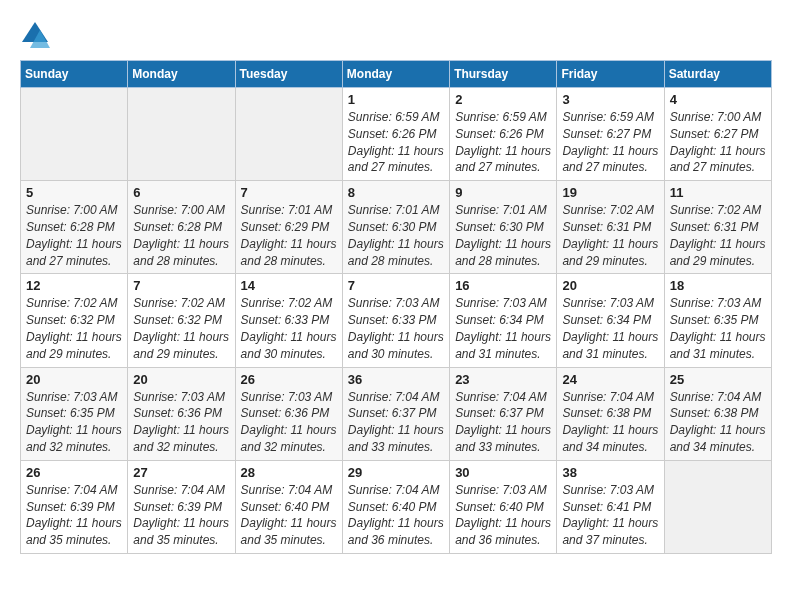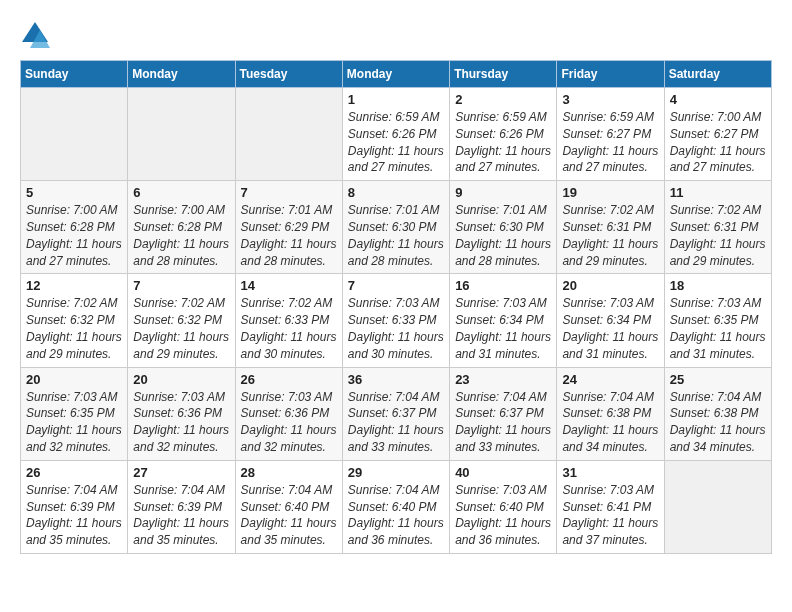--- a/index.html
+++ b/index.html
@@ -336,28 +336,28 @@
 and 35 minutes.</div>
         </td>
         <td>
           <span class="day-number">29</span>
           <div class="day-info" style="white-space: pre-line;">Sunrise: 7:04 AM
 Sunset: 6:40 PM
 Daylight: 11 hours
 and 36 minutes.</div>
         </td>
         <td>
-          <span class="day-number">40</span>
+          <span class="day-number">30</span>
           <div class="day-info" style="white-space: pre-line;">Sunrise: 7:03 AM
 Sunset: 6:40 PM
 Daylight: 11 hours
 and 36 minutes.</div>
         </td>
         <td>
-          <span class="day-number">31</span>
+          <span class="day-number">38</span>
           <div class="day-info" style="white-space: pre-line;">Sunrise: 7:03 AM
 Sunset: 6:41 PM
 Daylight: 11 hours
 and 37 minutes.</div>
         </td>
         <td class="empty"></td>
       </tr>
     </tbody>
 </table>
 

